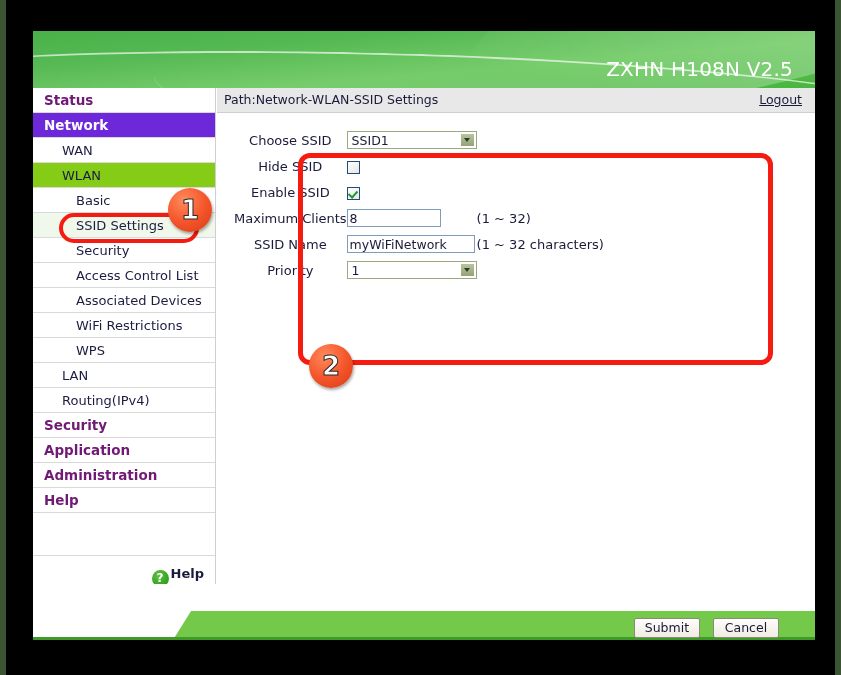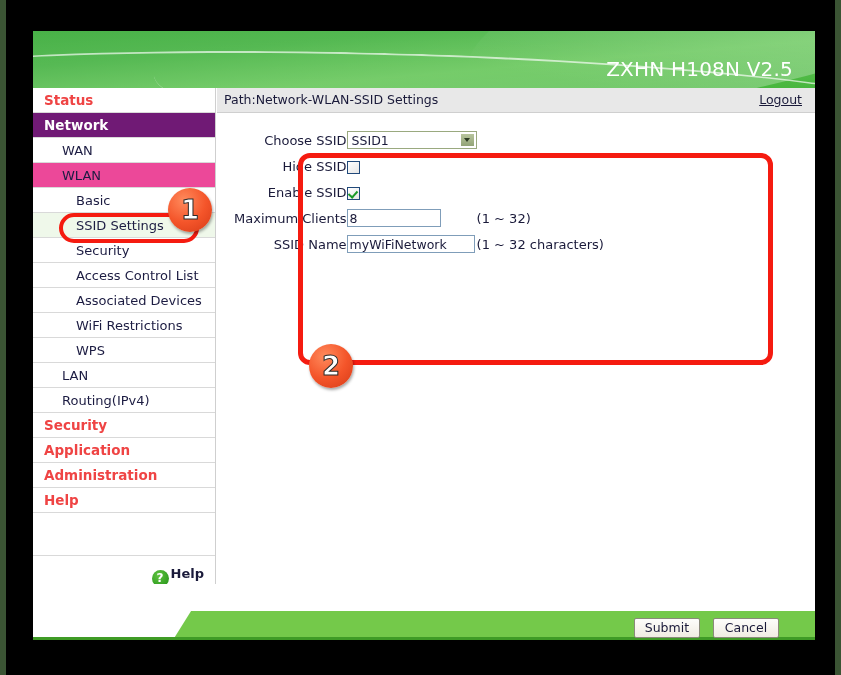--- a/index.html
+++ b/index.html
@@ -113,33 +113,33 @@
     height: 25px;
     line-height: 25px;
     font-size: 13px;
     color: #1a1a3a;
     white-space: nowrap;
   }
   .menu-item.top {
     font-weight: bold;
     padding-left: 11px;
     font-size: 13.5px;
-    color: #ef4444;
+    color: #701a75;
   }
   .menu-item.top.active {
-    background: #701a75;
+    background: #6d28d9;
     color: #ffffff;
   }
   .menu-item.sub {
     padding-left: 29px;
     font-size: 13px;
     color: #1c1c42;
   }
   .menu-item.sub.open {
-    background: #ec4899;
+    background: #84cc16;
   }
   .menu-item.leaf {
     padding-left: 43px;
     font-size: 13px;
     color: #1c1c42;
   }
   .menu-item.leaf.current {
     background: #eff8ea;
   }
   #menu-spacer {
@@ -218,21 +218,21 @@
     border-collapse: collapse;
   }
   table#ssid-form td {
     padding: 0;
     height: 26px;
     vertical-align: middle;
     font-size: 13px;
     color: #1a1a3a;
   }
   td.lbl {
-    text-align: right;
+    text-align: center;
     padding-right: 7px;
     white-space: nowrap;
   }
   td.fld { text-align: left; }
   td.hint {
     padding-left: 7px;
     white-space: nowrap;
     font-size: 13px;
     color: #1a1a3a;
   }
@@ -527,20 +527,30 @@
             </tr>
 
             <tr>
               <td class="lbl">SSID Name</td>
               <td class="fld">
                 <input class="txt w-ssid" type="text" value="myWiFiNetwork" style="">
               </td>
               <td class="hint">(1 ~ 32 characters)</td>
             </tr>
 
+            <tr>
+              <td class="lbl">Priority</td>
+              <td class="fld">
+                <span class="sel">
+                  <span class="sel-val">1</span>
+                  <span class="sel-btn"></span>
+                </span>
+              </td>
+              <td class="hint"></td>
+            </tr>
           </tbody>
             </table>
         </div>
       </div>
     </div>
 
     <div id="footer">
       <div id="footer-bar">
         <div class="bar-slant-a"></div>
         <div class="bar-slant-b"></div>

